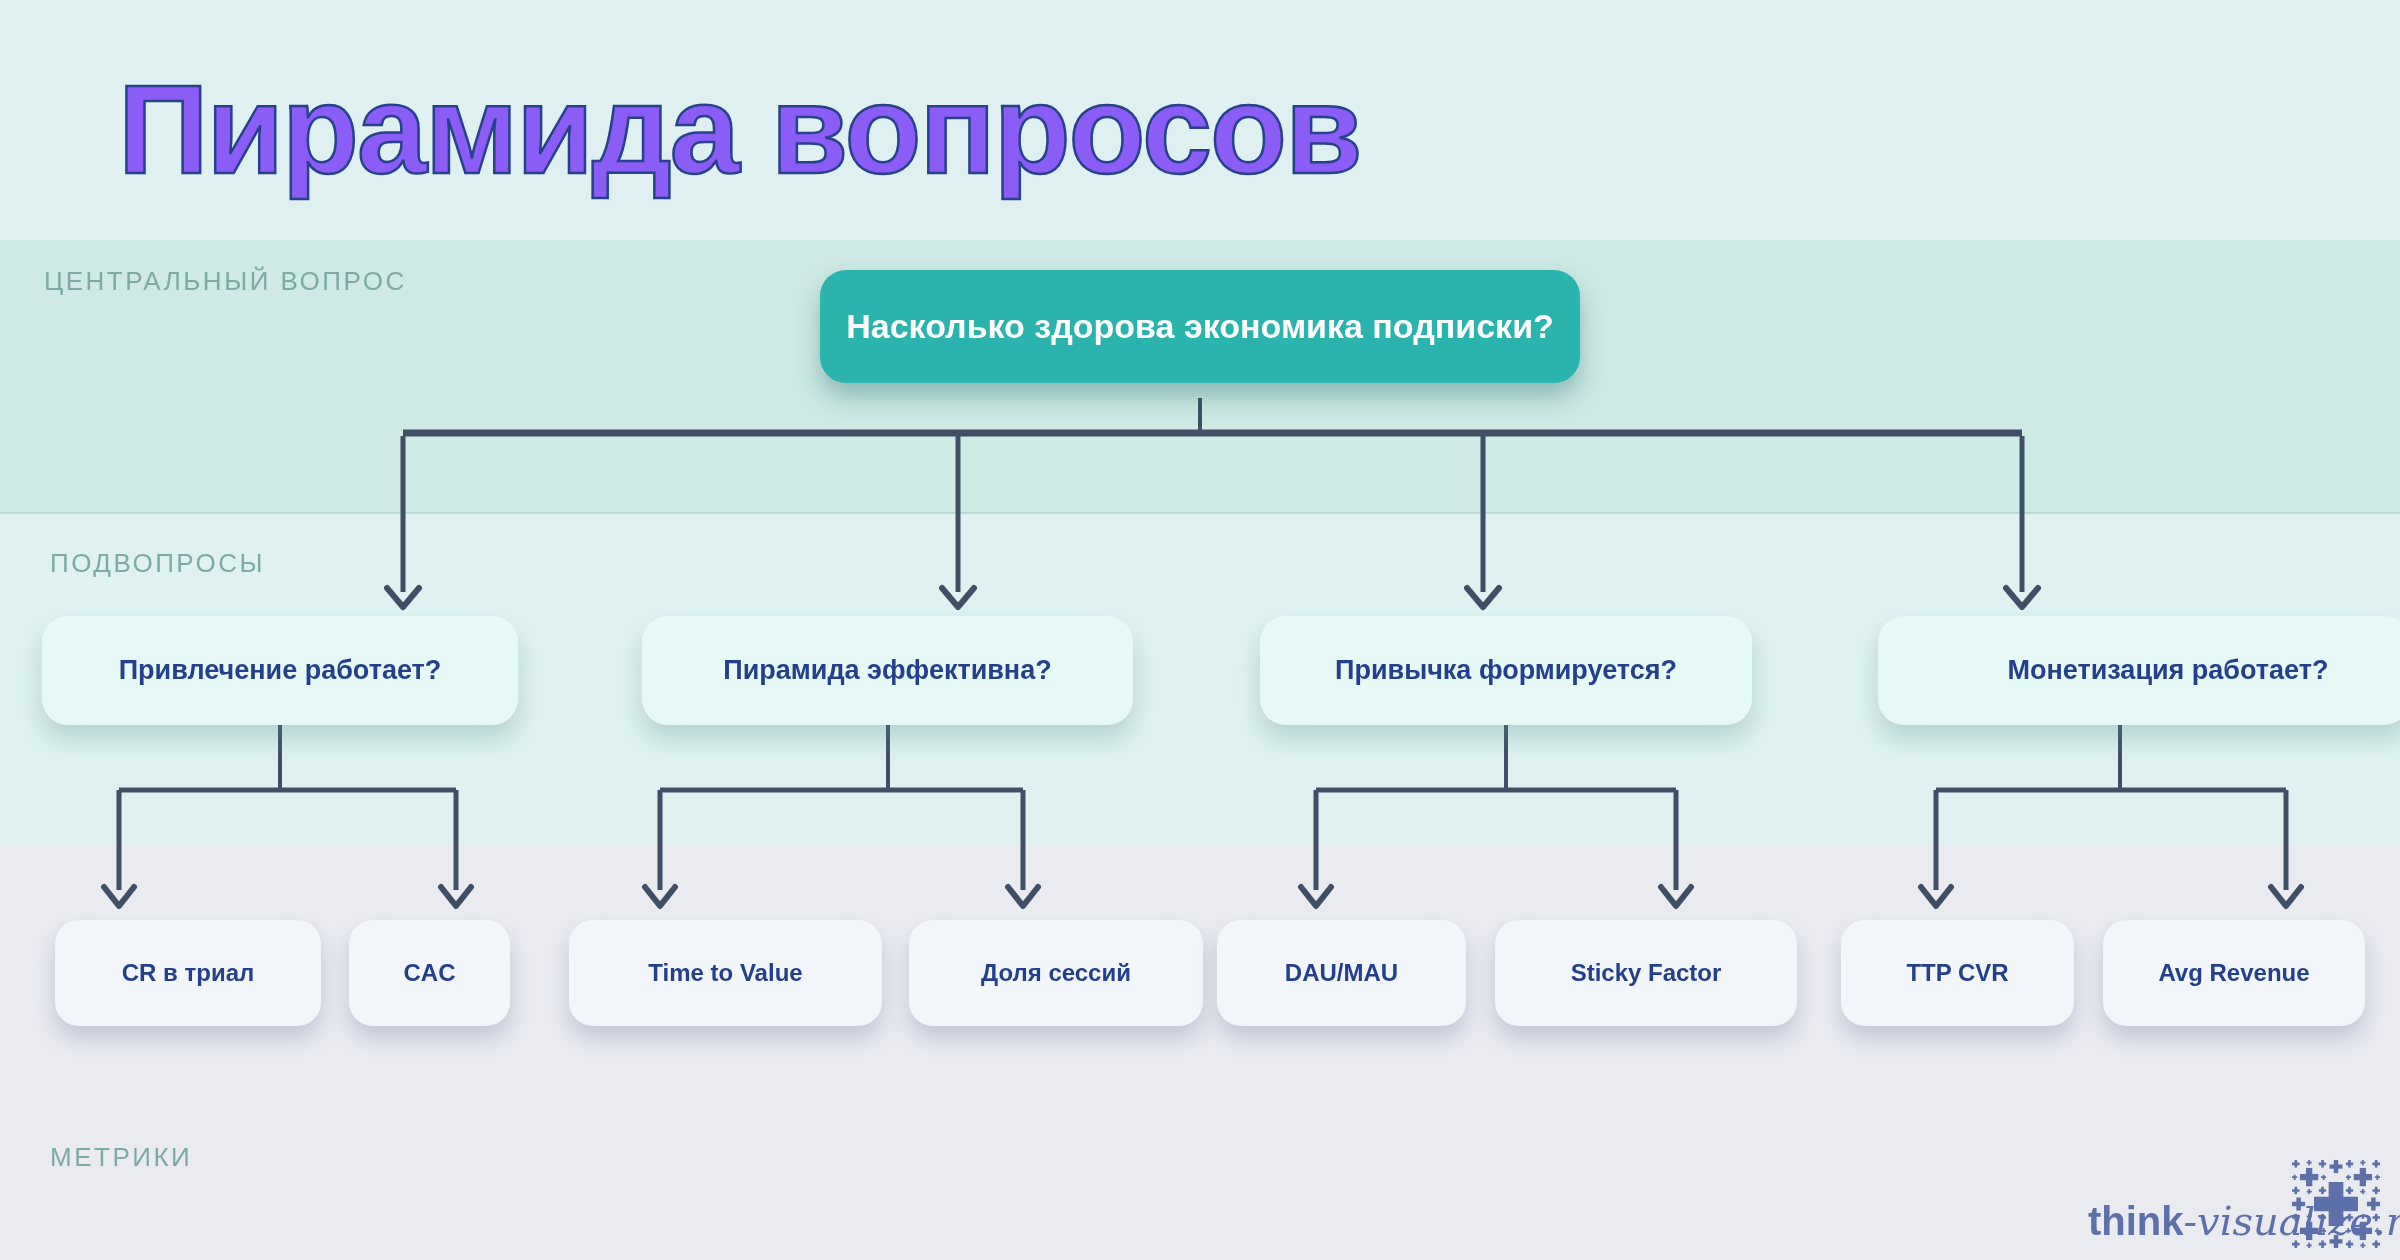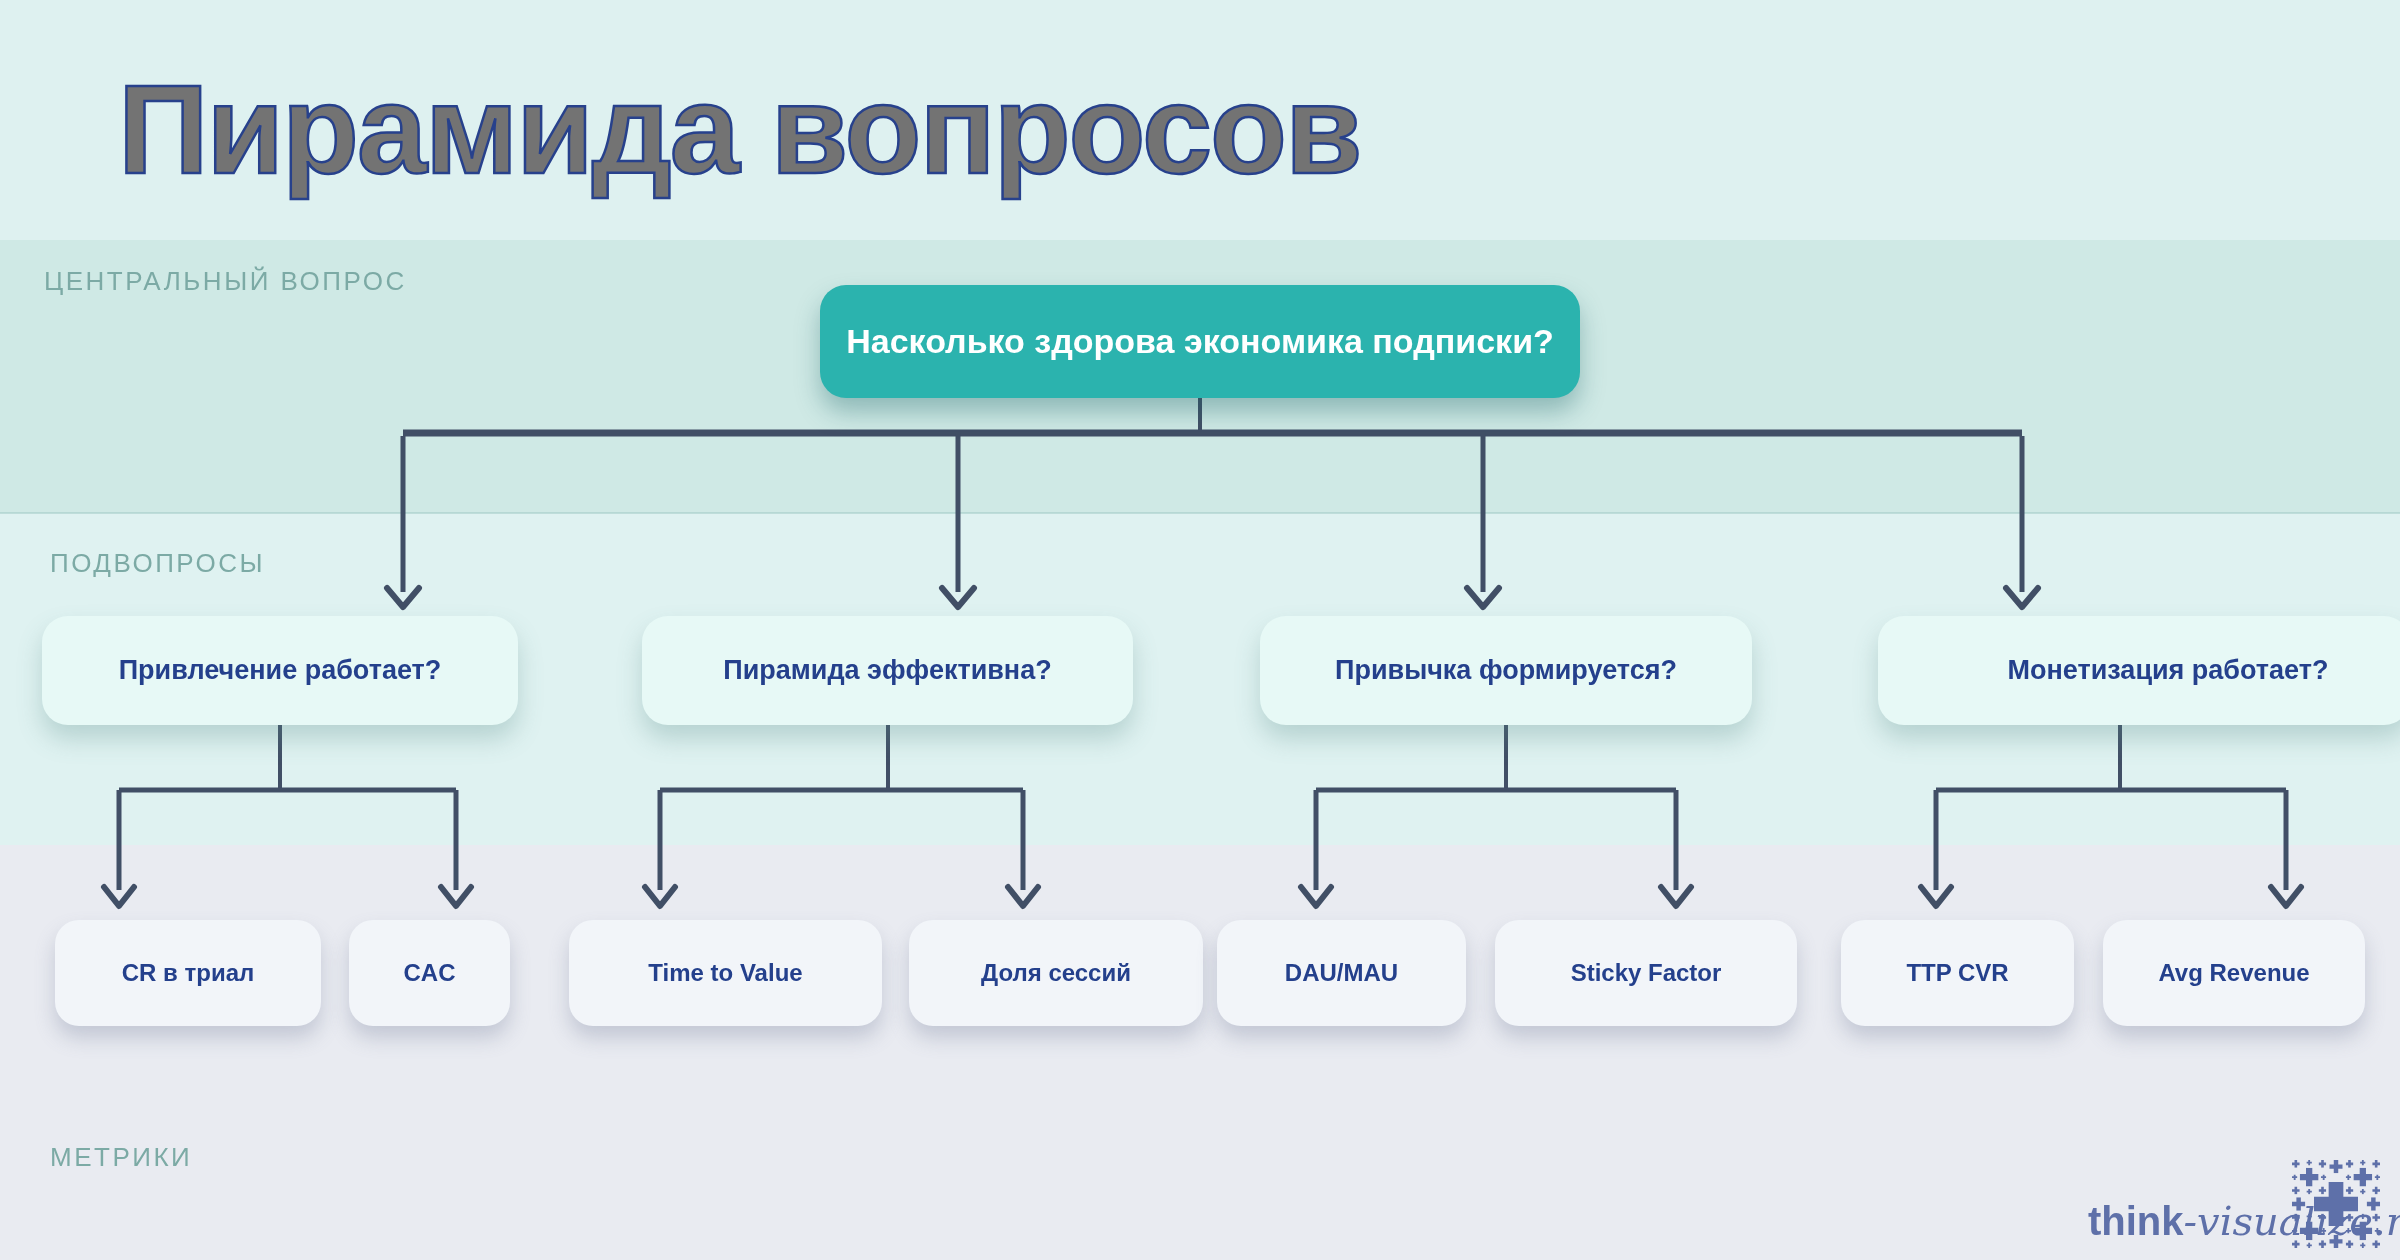--- a/index.html
+++ b/index.html
@@ -11,21 +11,21 @@
   .band{position:absolute;left:0;width:2400px;}
   .band-title   {top:0;     height:240px; background:#def1f0;}
   .band-central {top:240px; height:273px; background:#cfe9e5;}
   .band-sub     {top:513px; height:332px; background:#dff2f1;}
   .band-metrics {top:845px; height:415px; background:#e9ebf1;}
   .seam{position:absolute;left:0;width:2400px;height:2px;top:512px;background:rgba(150,195,190,.45);}
 
   .page-title{
     position:absolute;left:118px;top:64px;margin:0;
     font-size:126px;font-weight:bold;letter-spacing:-2px;line-height:1.05;
-    color:#737373;-webkit-text-stroke:2.5px #27418c;
+    color:#8b5cf6;-webkit-text-stroke:2.5px #27418c;
   }
   .section-label{
     position:absolute;font-size:26px;font-weight:normal;letter-spacing:2.5px;
     color:#7caaa5;
   }
   .label-central{left:44px;top:266px;}
   .label-sub{left:50px;top:548px;}
   .label-metrics{left:50px;top:1142px;}
 
   .node{
@@ -112,21 +112,21 @@
       <path d="M645 887 L660 906 L675 887"></path>
       <path d="M1008 887 L1023 906 L1038 887"></path>
       <path d="M1301 887 L1316 906 L1331 887"></path>
       <path d="M1661 887 L1676 906 L1691 887"></path>
       <path d="M1921 887 L1936 906 L1951 887"></path>
       <path d="M2271 887 L2286 906 L2301 887"></path>
     </g>
   </g>
 </svg>
 
-<div class="node node-central" style="left:820px;top:285px;width:760px;height:113px;">
+<div class="node node-central" style="left:820px;top:270px;width:760px;height:113px;">
   <span>Насколько здорова экономика подписки?</span>
 </div>
 
 <div class="node node-sub" style="left:42px;top:616px;width:476px;height:109px;">
   <span>Привлечение работает?</span>
 </div>
 <div class="node node-sub" style="left:642px;top:616px;width:491px;height:109px;">
   <span>Пирамида эффективна?</span>
 </div>
 <div class="node node-sub" style="left:1260px;top:616px;width:492px;height:109px;">

